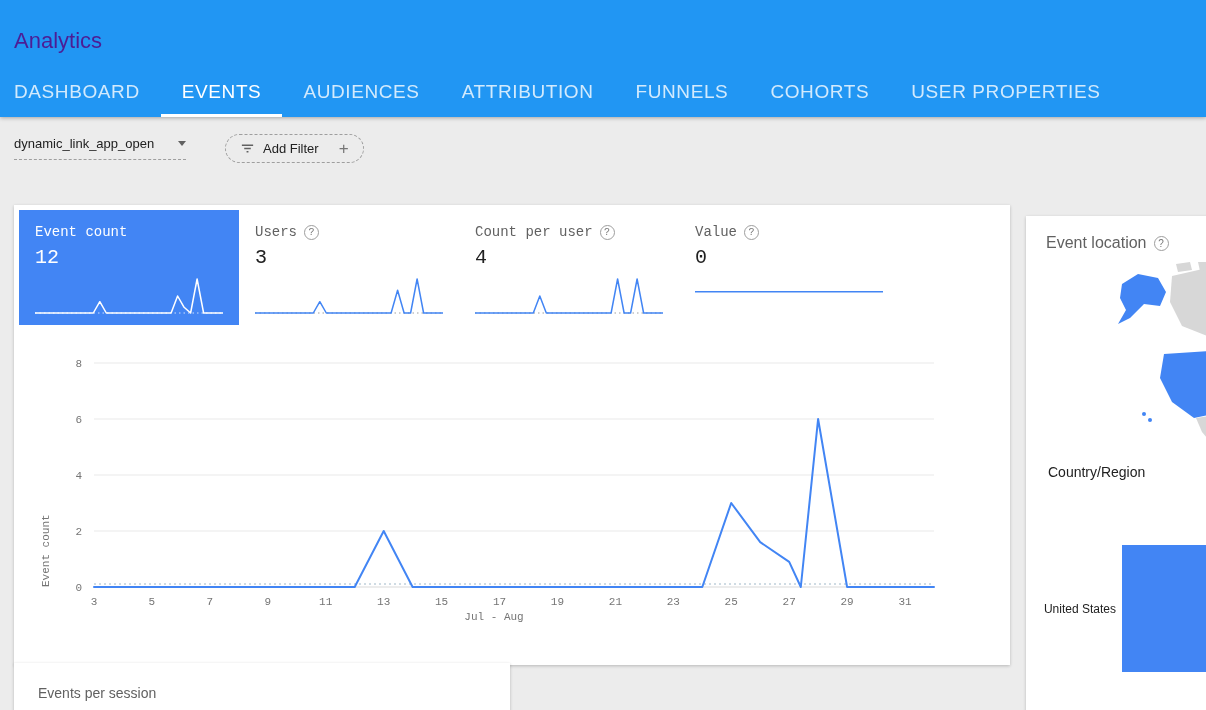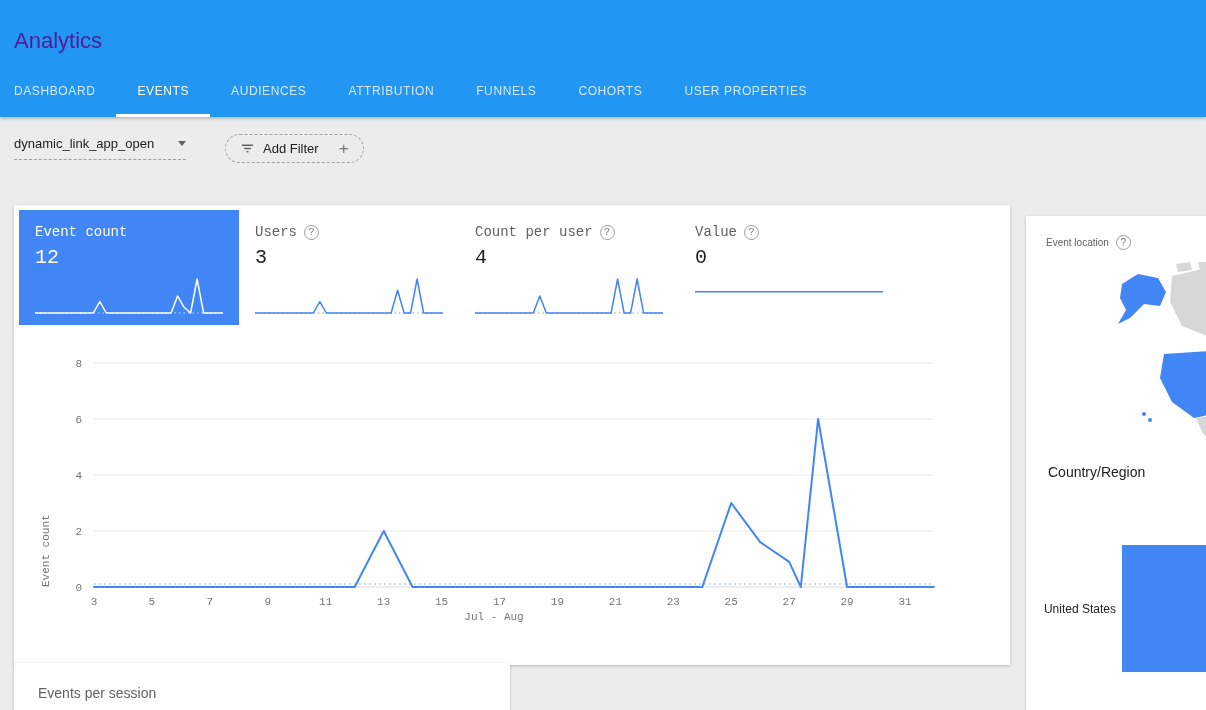--- a/index.html
+++ b/index.html
@@ -18,21 +18,21 @@
     box-shadow:0 1px 4px rgba(0,0,0,0.3);
     z-index:5;
   }
   .app-title {
     position:absolute; top:28px; left:14px;
     font-size:22px; font-weight:400; color:#4c1d95;
   }
   .tabs { position:absolute; bottom:0; left:0; display:flex; height:48px; }
   .tab {
     padding:0 21px; line-height:45px; height:48px;
-    font-size:12px; font-weight:500; letter-spacing:0.6px;
+    font-size:19px; font-weight:500; letter-spacing:0.6px;
     color:rgba(255,255,255,0.8); cursor:pointer;
     border-bottom:3px solid transparent; white-space:nowrap;
   }
   .tab:first-child { padding-left:14px; }
   .tab.active { color:#fff; border-bottom-color:#fff; }
 
   
   .filter-bar { position:absolute; top:117px; left:0; width:1050px; height:82px;text-decoration:underline; }
   .event-selector {
     position:absolute; left:14px; top:19px; width:172px;
@@ -92,21 +92,21 @@
   .xlabel {
     position:absolute; left:40px; top:406px; width:880px;
     text-align:center; font-size:11px; color:#757575;
   }
 
   
   .loc-title-row {
     position:absolute; top:18px; left:20px;
     display:flex; align-items:center; gap:7px;
   }
-  .loc-title { font-size:10px; color:#616161; }
+  .loc-title { font-size:16px; color:#616161; }
   .map-svg { position:absolute; top:46px; left:0; }
   .country-region { position:absolute; top:248px; left:22px; font-size:14px; color:#212121; }
   .country-row {
     position:absolute; top:329px; left:0; width:480px; height:127px;
     display:flex; align-items:center;
   }
   .country-label {
     width:96px; padding-right:6px; text-align:right;
     font-size:12px; color:#212121;
   }

